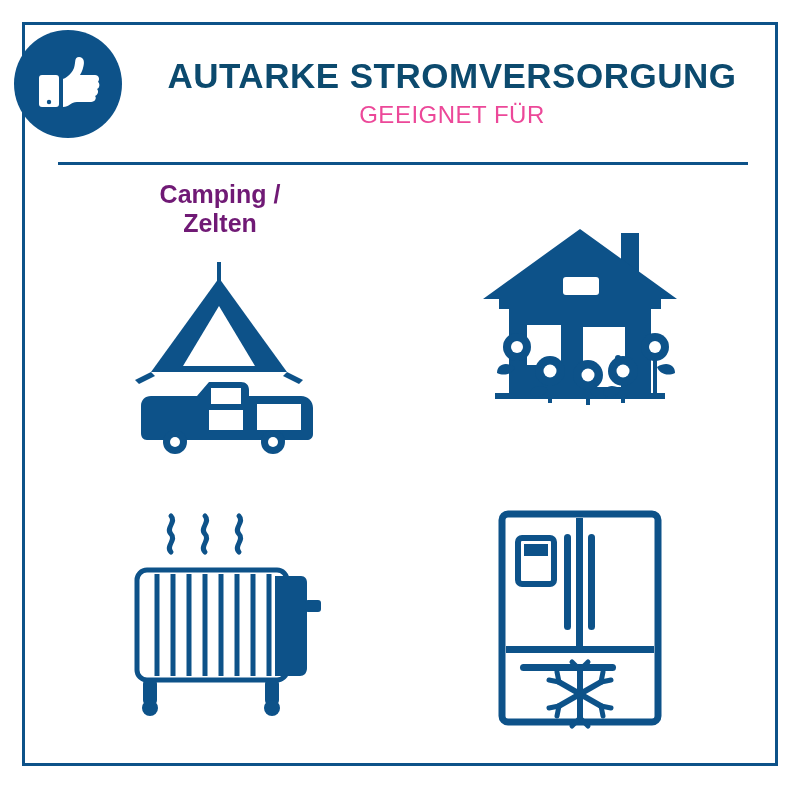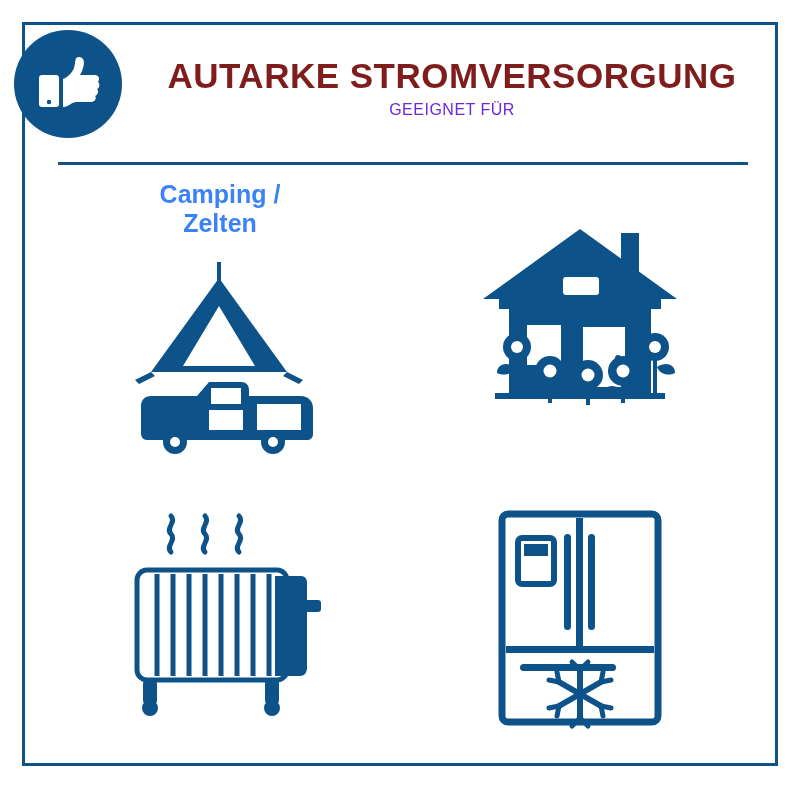--- a/index.html
+++ b/index.html
@@ -54,27 +54,27 @@
     position: absolute;
     left: 110px;
     top: 36px;
     width: 640px;
     text-align: center;
   }
   .title {
     font-size: 35px;
     font-weight: bold;
     letter-spacing: 0.5px;
-    color: #7f1d1d;
+    color: #0c4a6e;
     line-height: 1.05;
     margin: 0;
   }
   .subtitle {
-    font-size: 16px;
-    color: #6d28d9;
+    font-size: 24px;
+    color: #ec4899;
     letter-spacing: 0.5px;
     margin: 6px 0 0 0;
   }
   .divider {
     position: absolute;
     left: 58px;
     top: 162px;
     width: 690px;
     height: 3px;
     background: #0d5289;
@@ -92,21 +92,21 @@
   }
   .cell {
     position: relative;
     display: flex;
     flex-direction: column;
     align-items: center;
   }
   .cell-label {
     font-size: 25px;
     font-weight: bold;
-    color: #3b82f6;
+    color: #701a75;
     text-align: center;
     line-height: 1.15;
     margin: 0 0 10px 0;
     white-space: pre-line;
   }
   .cell-art {
     flex: 1;
     display: flex;
     align-items: center;
     justify-content: center;

